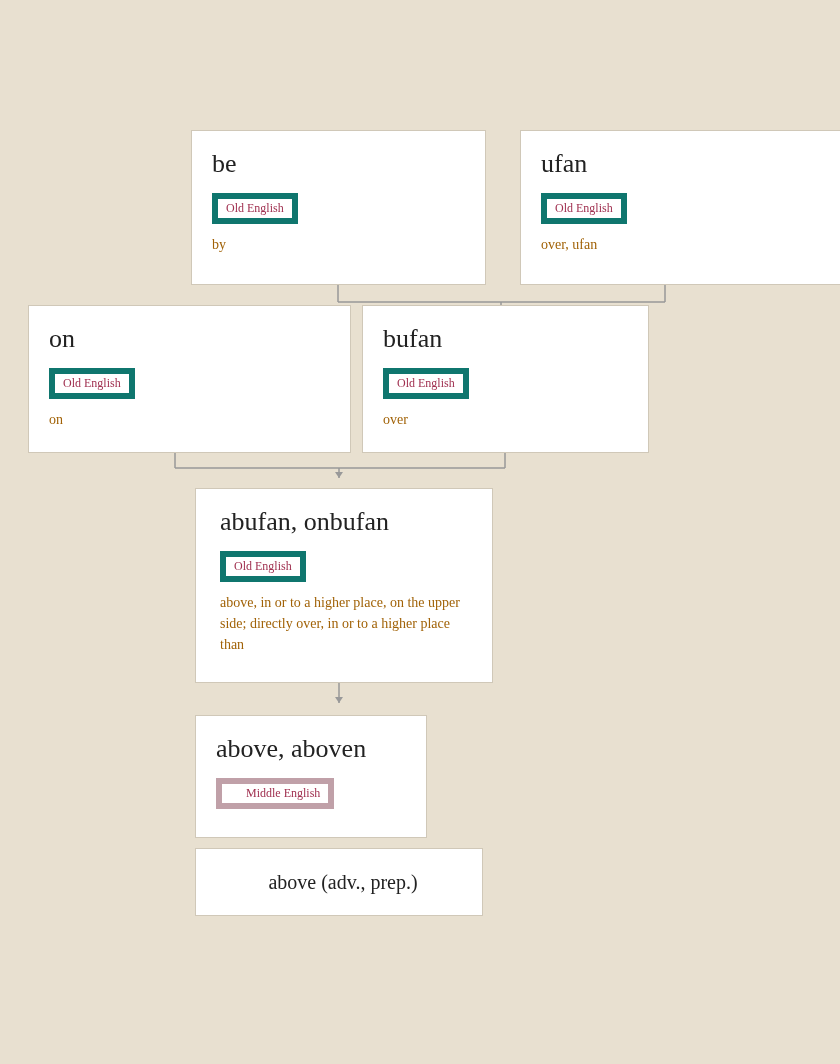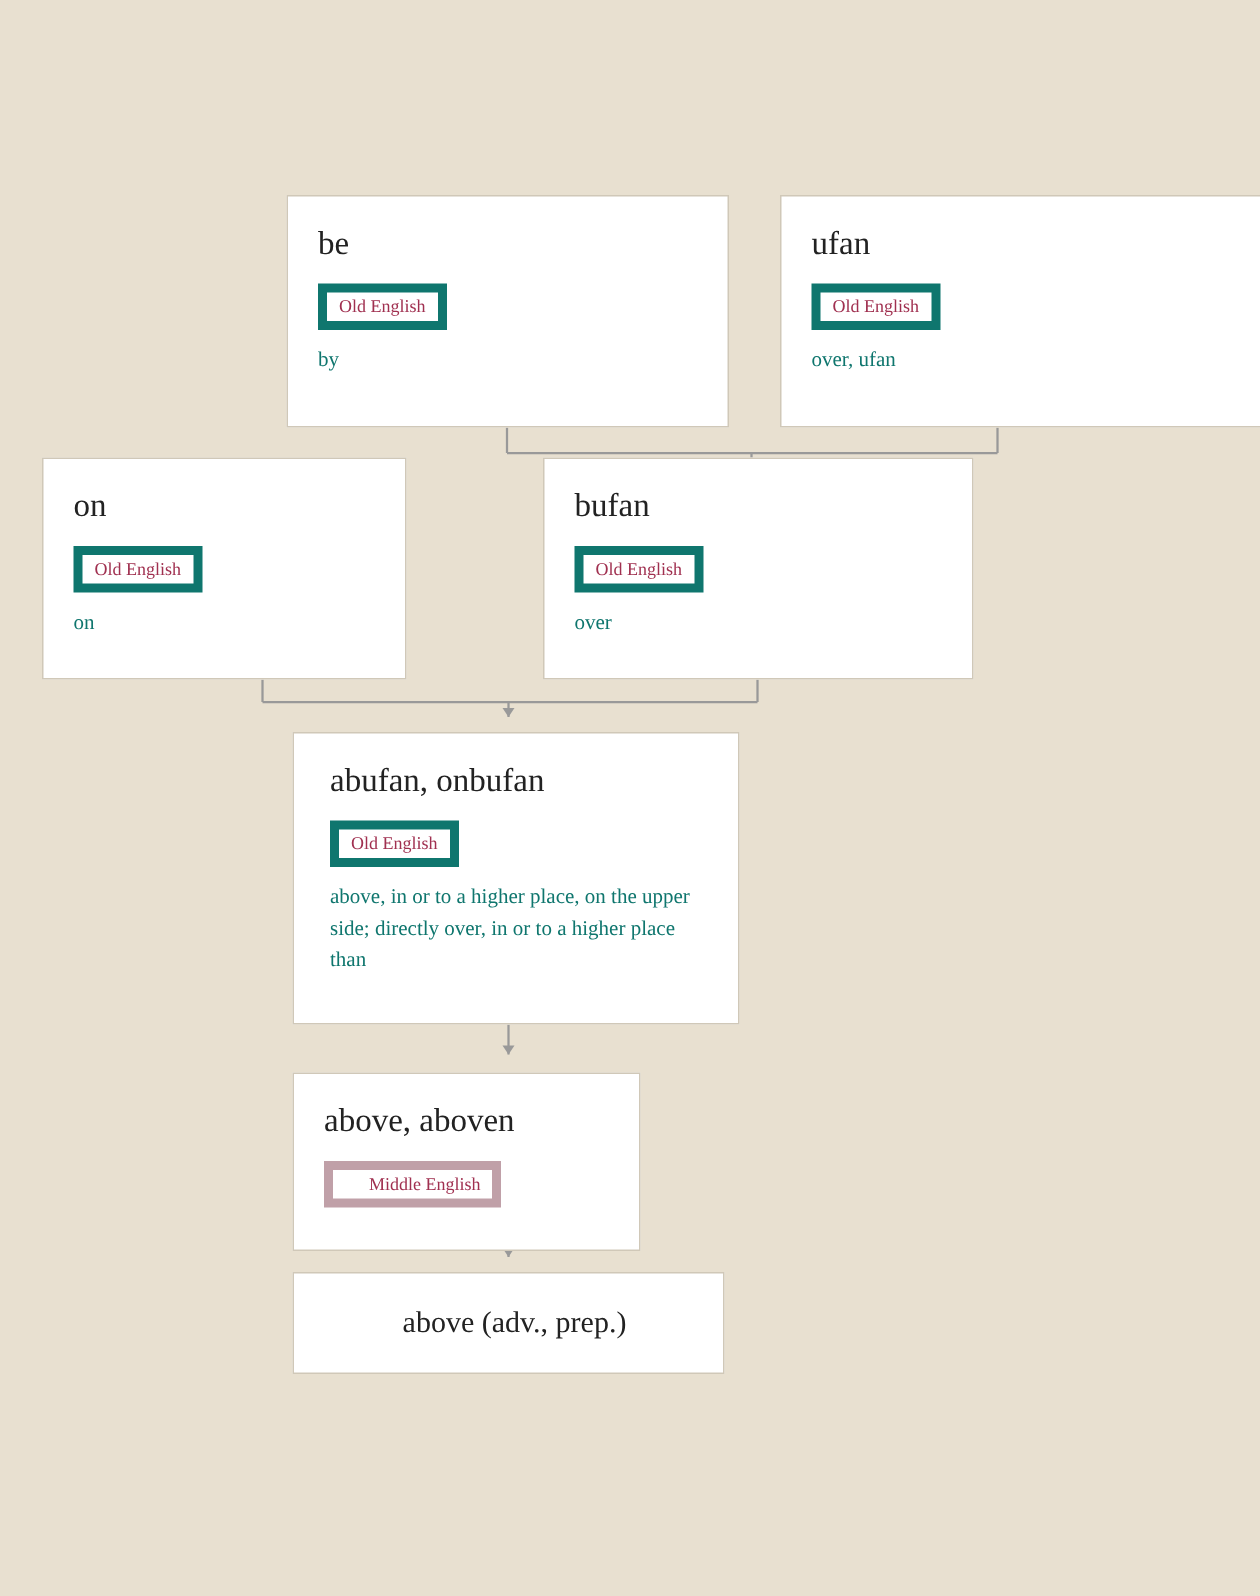--- a/index.html
+++ b/index.html
@@ -21,21 +21,21 @@
     }
 
     .word-card {
       background: #ffffff;
       border: 1px solid #d0c8b8;
       padding: 18px 20px 18px;
       position: absolute;
     }
 
     .word-title {
-      font-size: 22px;
+      font-size: 26px;
       font-weight: 400;
       color: #222;
       margin-bottom: 14px;
       font-family: Georgia, serif;
     }
 
     .lang-badge {
       display: inline-block;
       border: 6px solid #0f766e;
       color: #a03050;
@@ -46,21 +46,21 @@
     }
 
     .lang-badge.middle {
       border-color: #c0a0a8;
       color: #a03050;
       padding-left: 24px;
     }
 
     .word-def {
       font-size: 14px;
-      color: #0f766e;
+      color: #a16207;
       line-height: 1.5;
       font-family: Georgia, serif;
     }
 
     
     .connectors {
       position: absolute;
       top: 0;
       left: 0;
       width: 840px;
@@ -117,21 +117,21 @@
     <span class="lang-badge">Old English</span>
     <div class="word-def">by</div>
   </div>
 
   <div class="word-card" style="left:520px; top:130px; width:330px; min-height:155px;">
     <div class="word-title">ufan</div>
     <span class="lang-badge">Old English</span>
     <div class="word-def">over, ufan</div>
   </div>
 
-  <div class="word-card" style="left:28px; top:305px; width:243px; min-height:148px;">
+  <div class="word-card" style="left:28px; top:305px; width:323px; min-height:148px;">
     <div class="word-title">on</div>
     <span class="lang-badge">Old English</span>
     <div class="word-def">on</div>
   </div>
 
   <div class="word-card" style="left:362px; top:305px; width:287px; min-height:148px;">
     <div class="word-title">bufan</div>
     <span class="lang-badge">Old English</span>
     <div class="word-def">over</div>
   </div>

